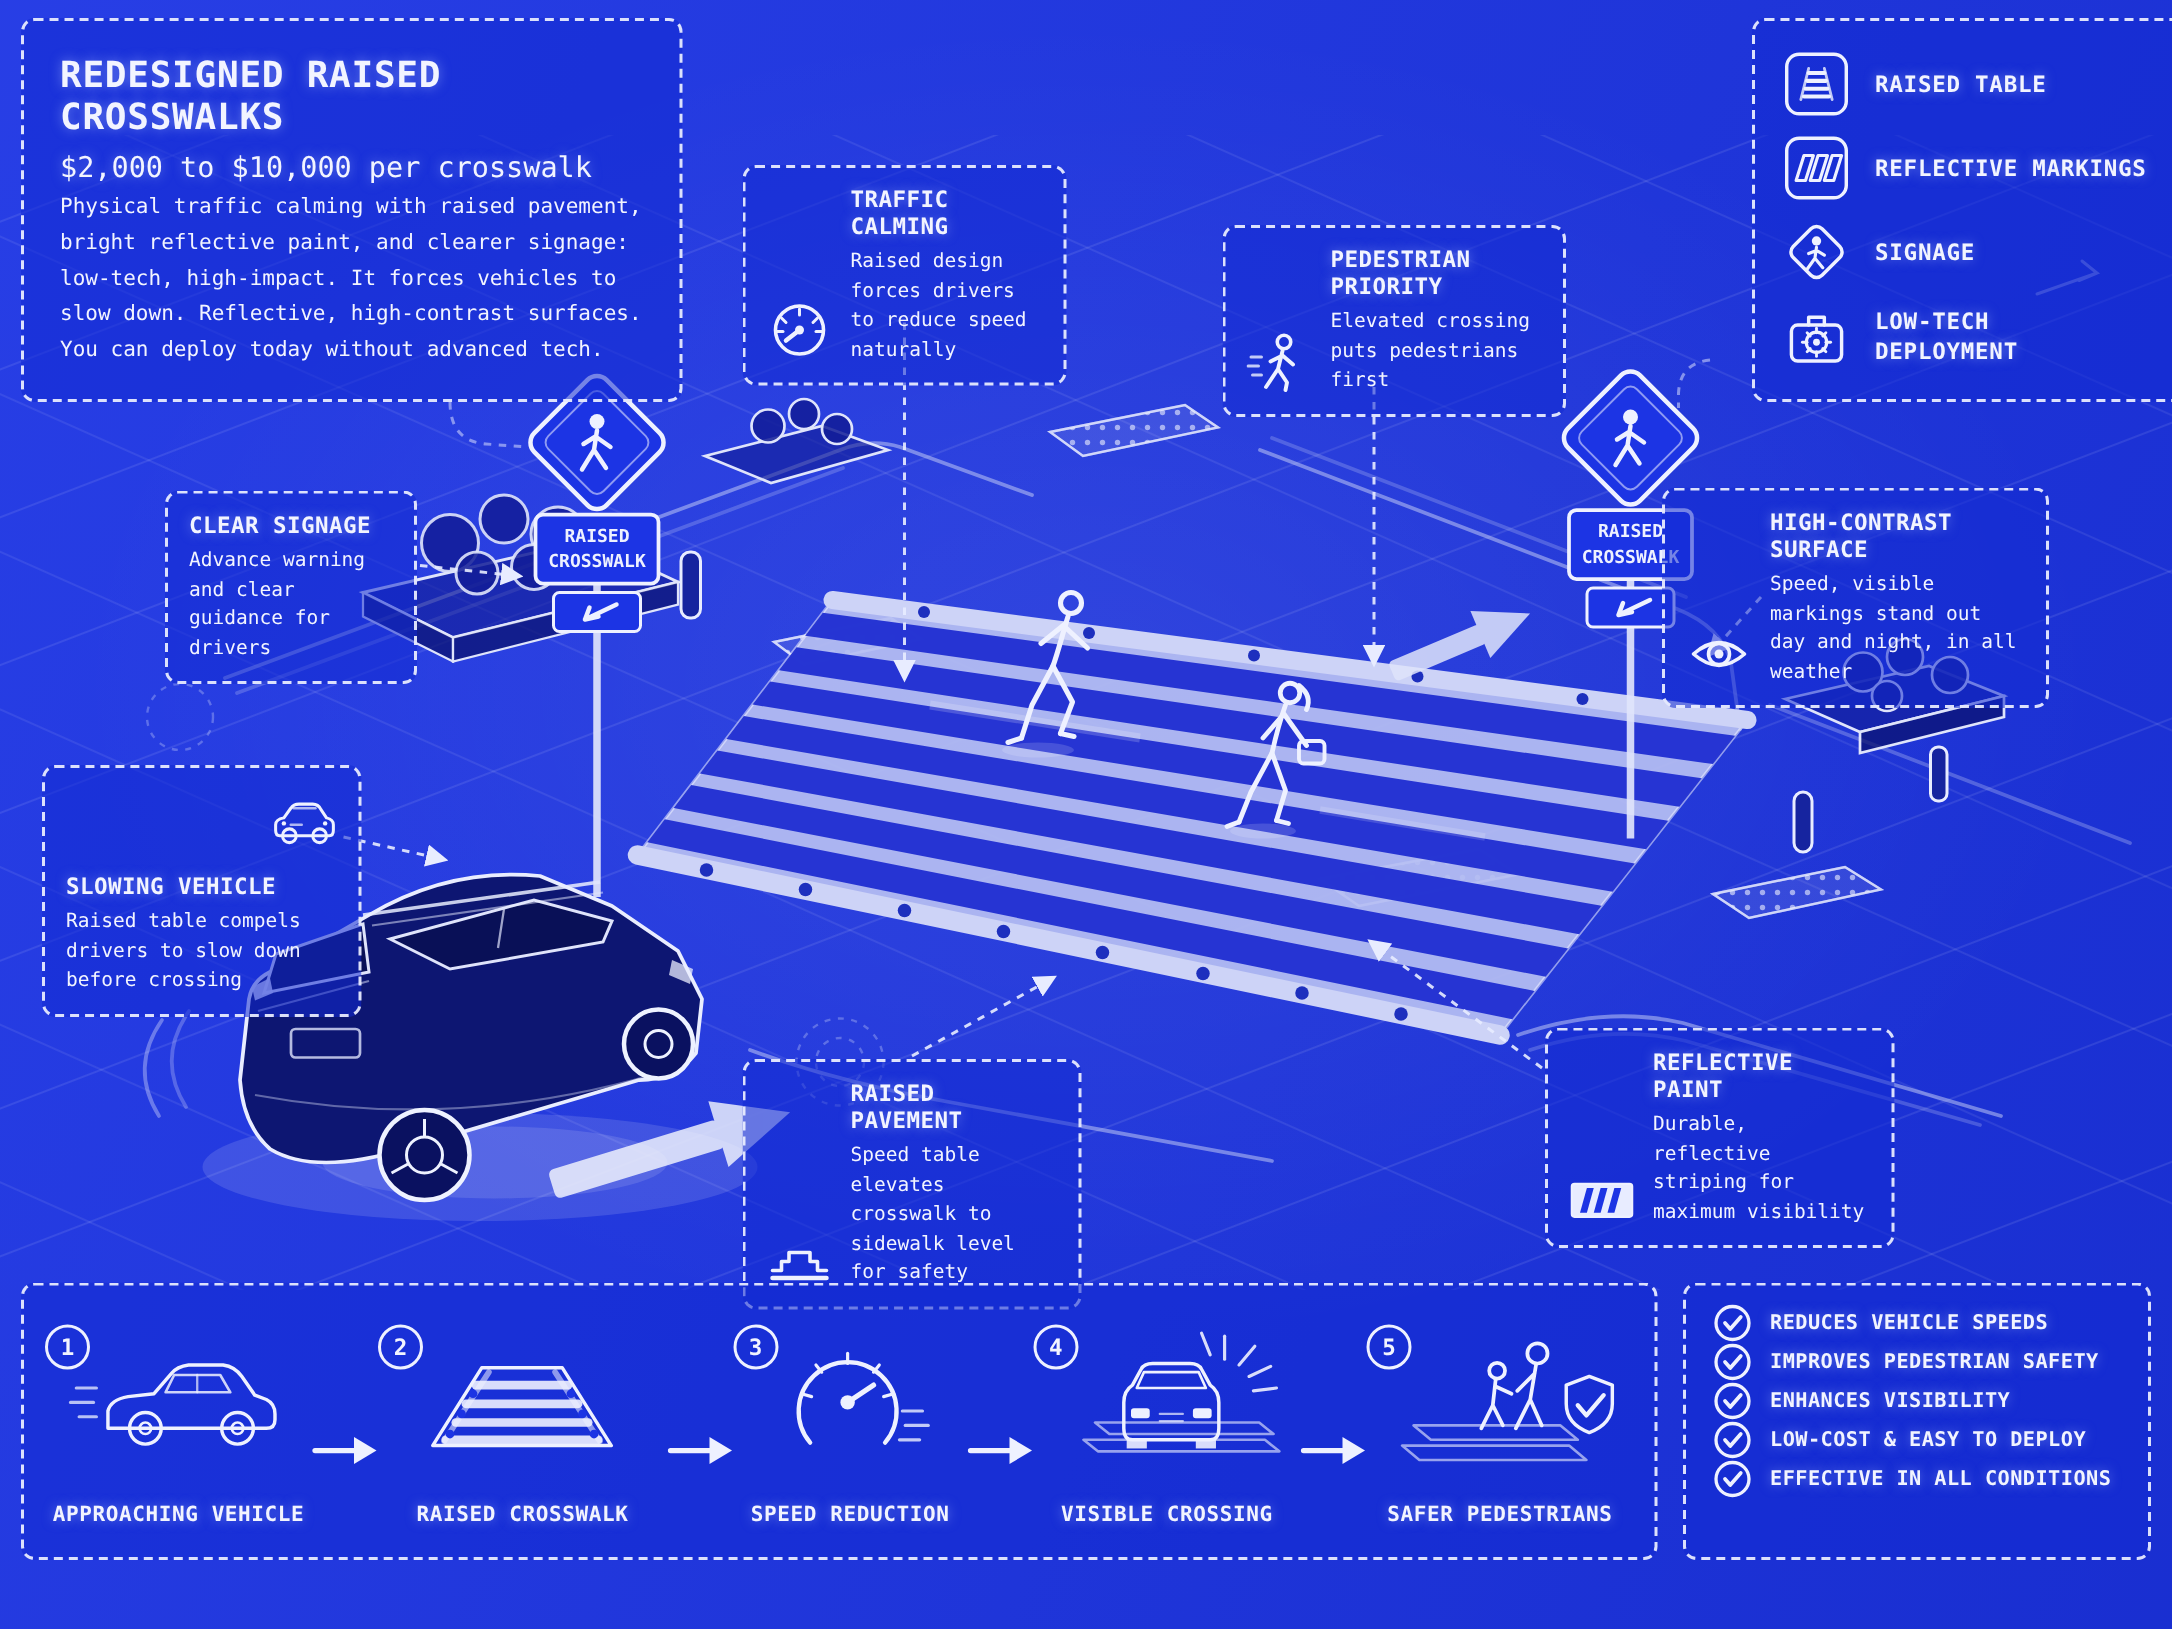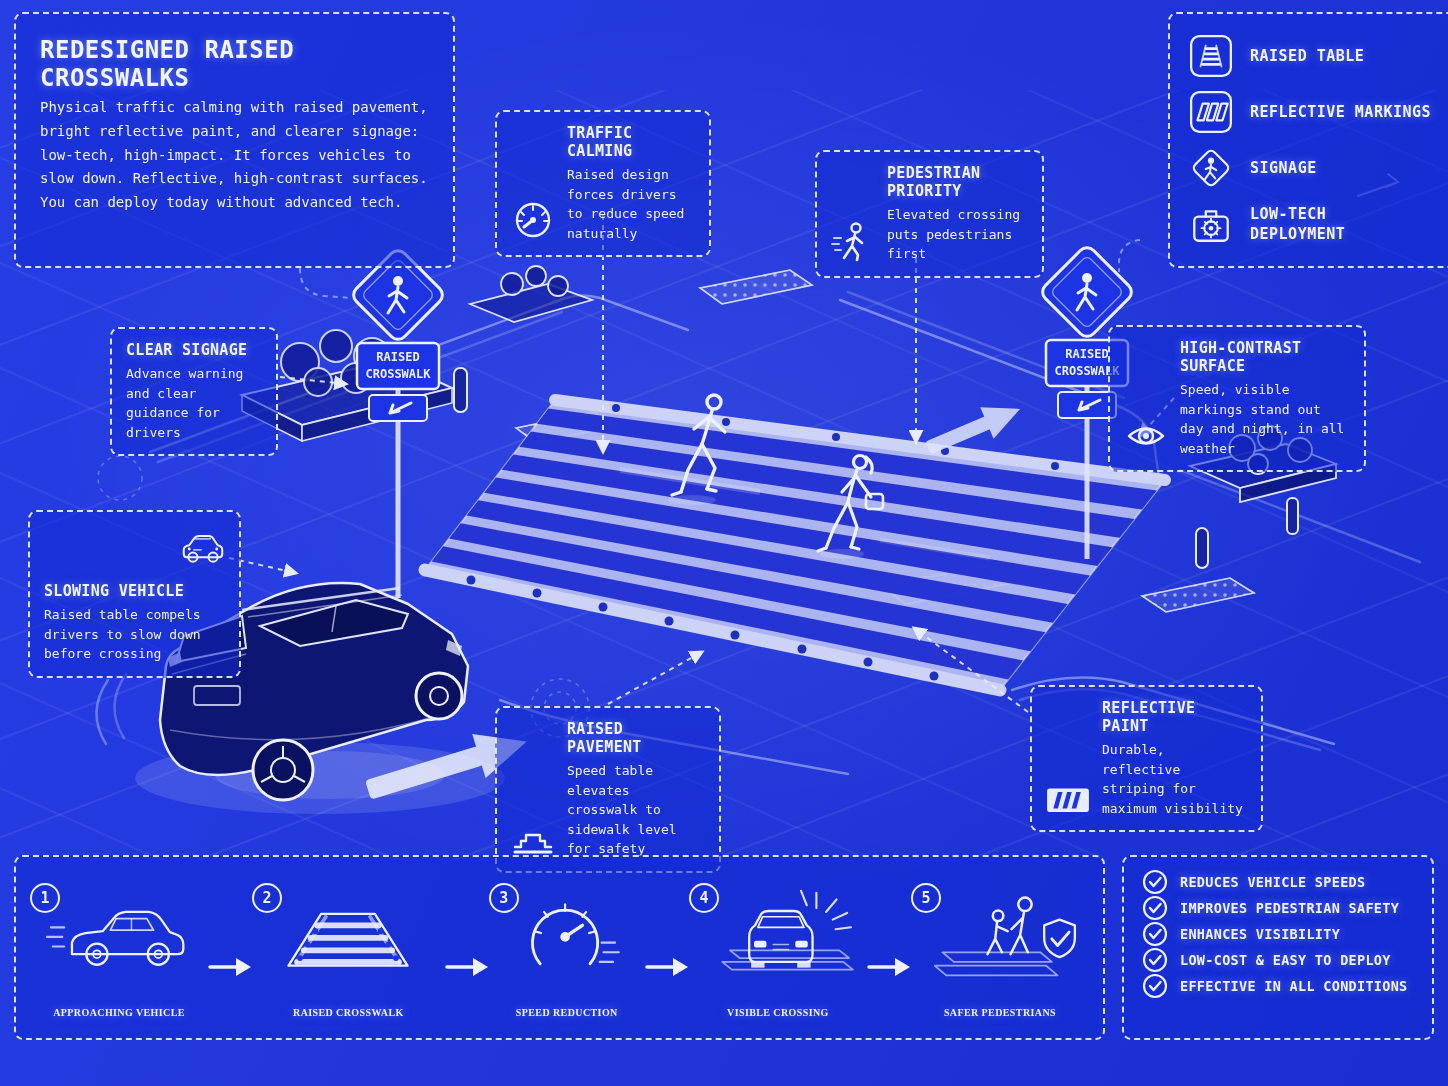--- a/index.html
+++ b/index.html
@@ -43,21 +43,21 @@
   #c-contrast   { left:1108px; top:325px; width:258px;  min-height:111px; }
   #c-vehicle    { left:28px;   top:510px; width:213px;  min-height:98px;flex-direction:column; }
   #c-pavement   { left:495px;  top:706px; width:226px;  min-height:100px; }
   #c-paint      { left:1030px; top:685px; width:233px;  min-height:101px; }
 
   
   #process-box { left:14px; top:855px; width:1091px; height:185px;
     display:flex; align-items:stretch; justify-content:center; padding:10px 14px; }
   .pstep { position:relative; display:flex; flex-direction:column; align-items:center; justify-content:flex-end; padding-bottom:10px; }
   .pstep .icon-wrap { flex:1; display:flex; align-items:center; justify-content:center; }
-  .pstep .plabel { font-size:10px; font-weight:bold; letter-spacing:0.4px; margin-top:4px; white-space:nowrap;font-family:Liberation Serif, serif; }
+  .pstep .plabel { font-size:14px; font-weight:bold; letter-spacing:0.4px; margin-top:4px; white-space:nowrap; }
   .pnum { position:absolute; left:0px; top:16px; width:30px; height:30px; border:2px solid #eef1ff;
     border-radius:50%; display:flex; align-items:center; justify-content:center; font-size:15px; font-weight:bold; }
   .parrow { align-self:center; margin-top:38px; flex:0 0 auto; }
 
   
   #benefits-box { left:1122px; top:855px; width:312px; height:185px; padding:12px 18px;
     display:flex; flex-direction:column; justify-content:flex-start; }
   .benefit-row { display:flex; align-items:center; gap:12px; }
   .benefit-row .blabel { font-size:13.5px; font-weight:bold; letter-spacing:0.3px; }
 
@@ -304,20 +304,21 @@
       <path d="M229,558 L296,573" marker-end="url(#ah)"></path>
       <path d="M608,704 L702,652" marker-end="url(#ah)"></path>
       <path d="M1028,712 L914,628" marker-end="url(#ah)"></path>
       <path d="M300,268 Q300,294 324,296 L352,298" stroke-opacity="0.5"></path>
       <path d="M1140,240 Q1120,242 1119,262 L1119,272" stroke-opacity="0.5"></path>
     </g>
   </svg>
 
   <div class="box" id="title-box">
     <h1 class="glow">REDESIGNED RAISED CROSSWALKS</h1>
+    <div class="subtitle glow">$2,000 to $10,000 per crosswalk</div>
     <p class="body">Physical traffic calming with raised pavement, bright reflective paint, and clearer signage: low-tech, high-impact. It forces vehicles to slow down. Reflective, high-contrast surfaces. You can deploy today without advanced tech.</p>
   </div>
 
   <div class="box" id="legend-box">
     <div class="legend-row">
       <svg class="legend-icon" viewBox="0 0 44 44">
         <rect x="3" y="3" width="38" height="38" rx="8" class="stroke-w" stroke-width="2.2"></rect>
         <g class="stroke-w" stroke-width="2.6">
             <line x1="14" y1="30" x2="30" y2="30"></line>
             <line x1="15" y1="25" x2="29" y2="25"></line>

